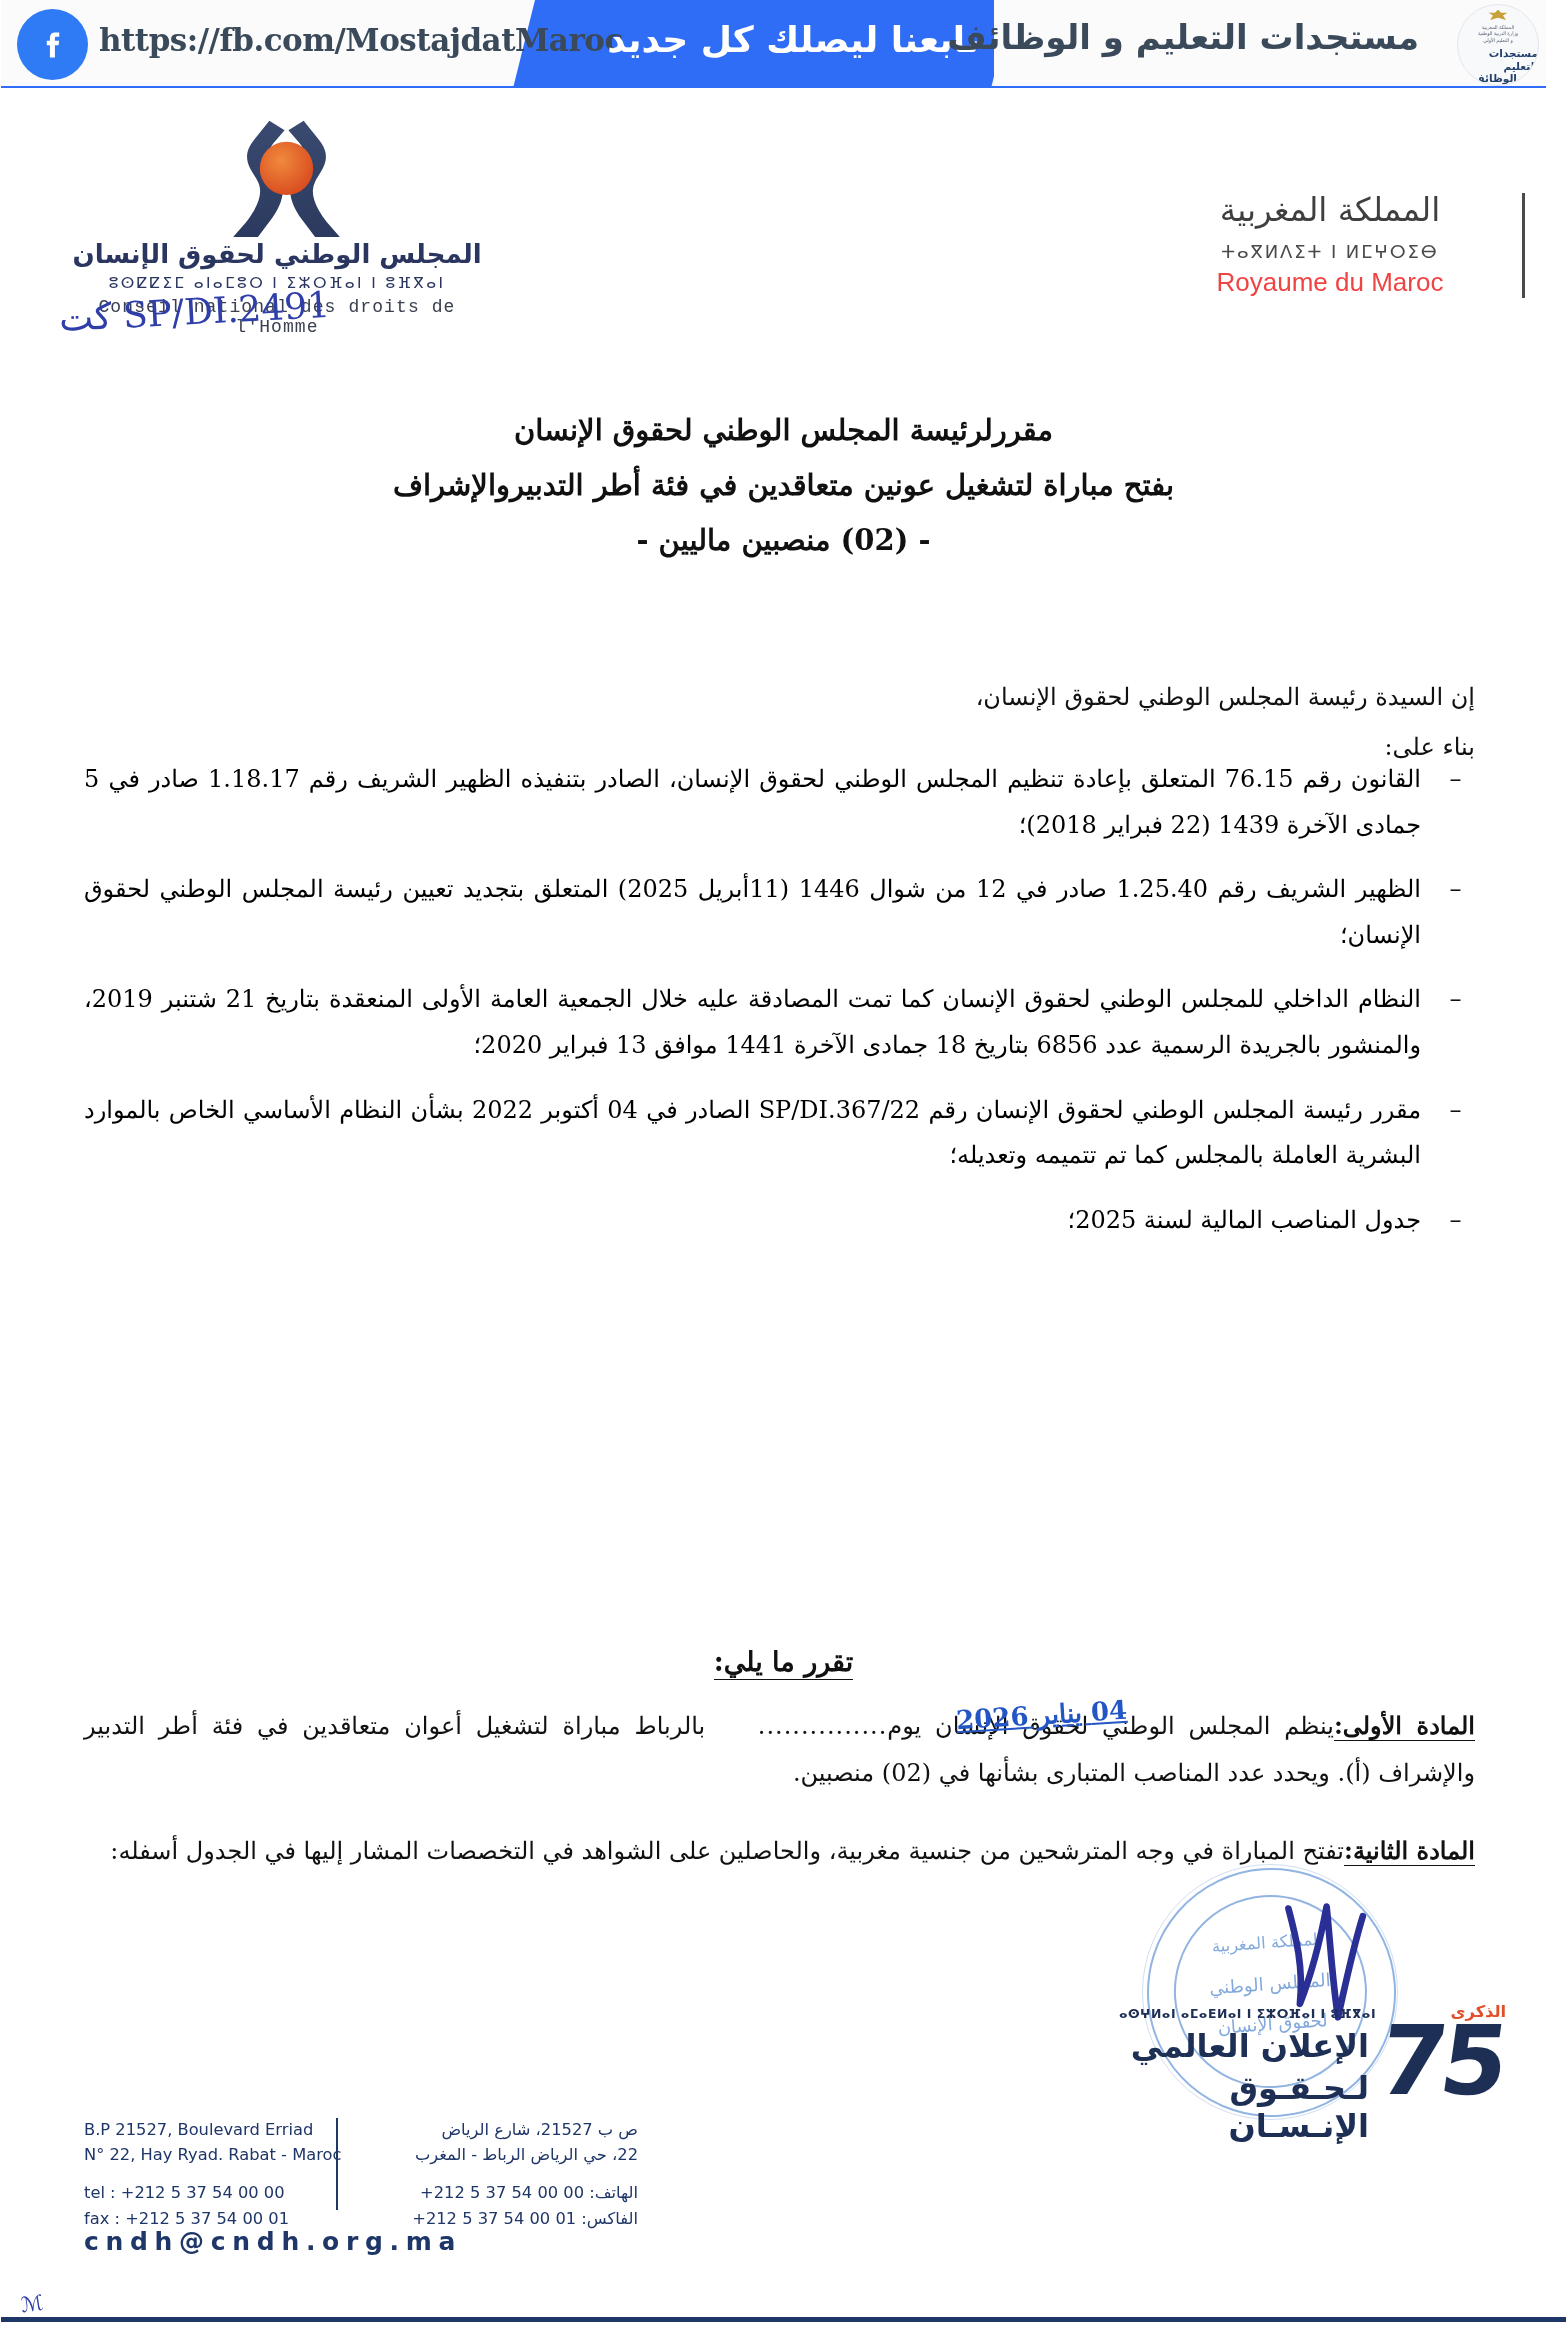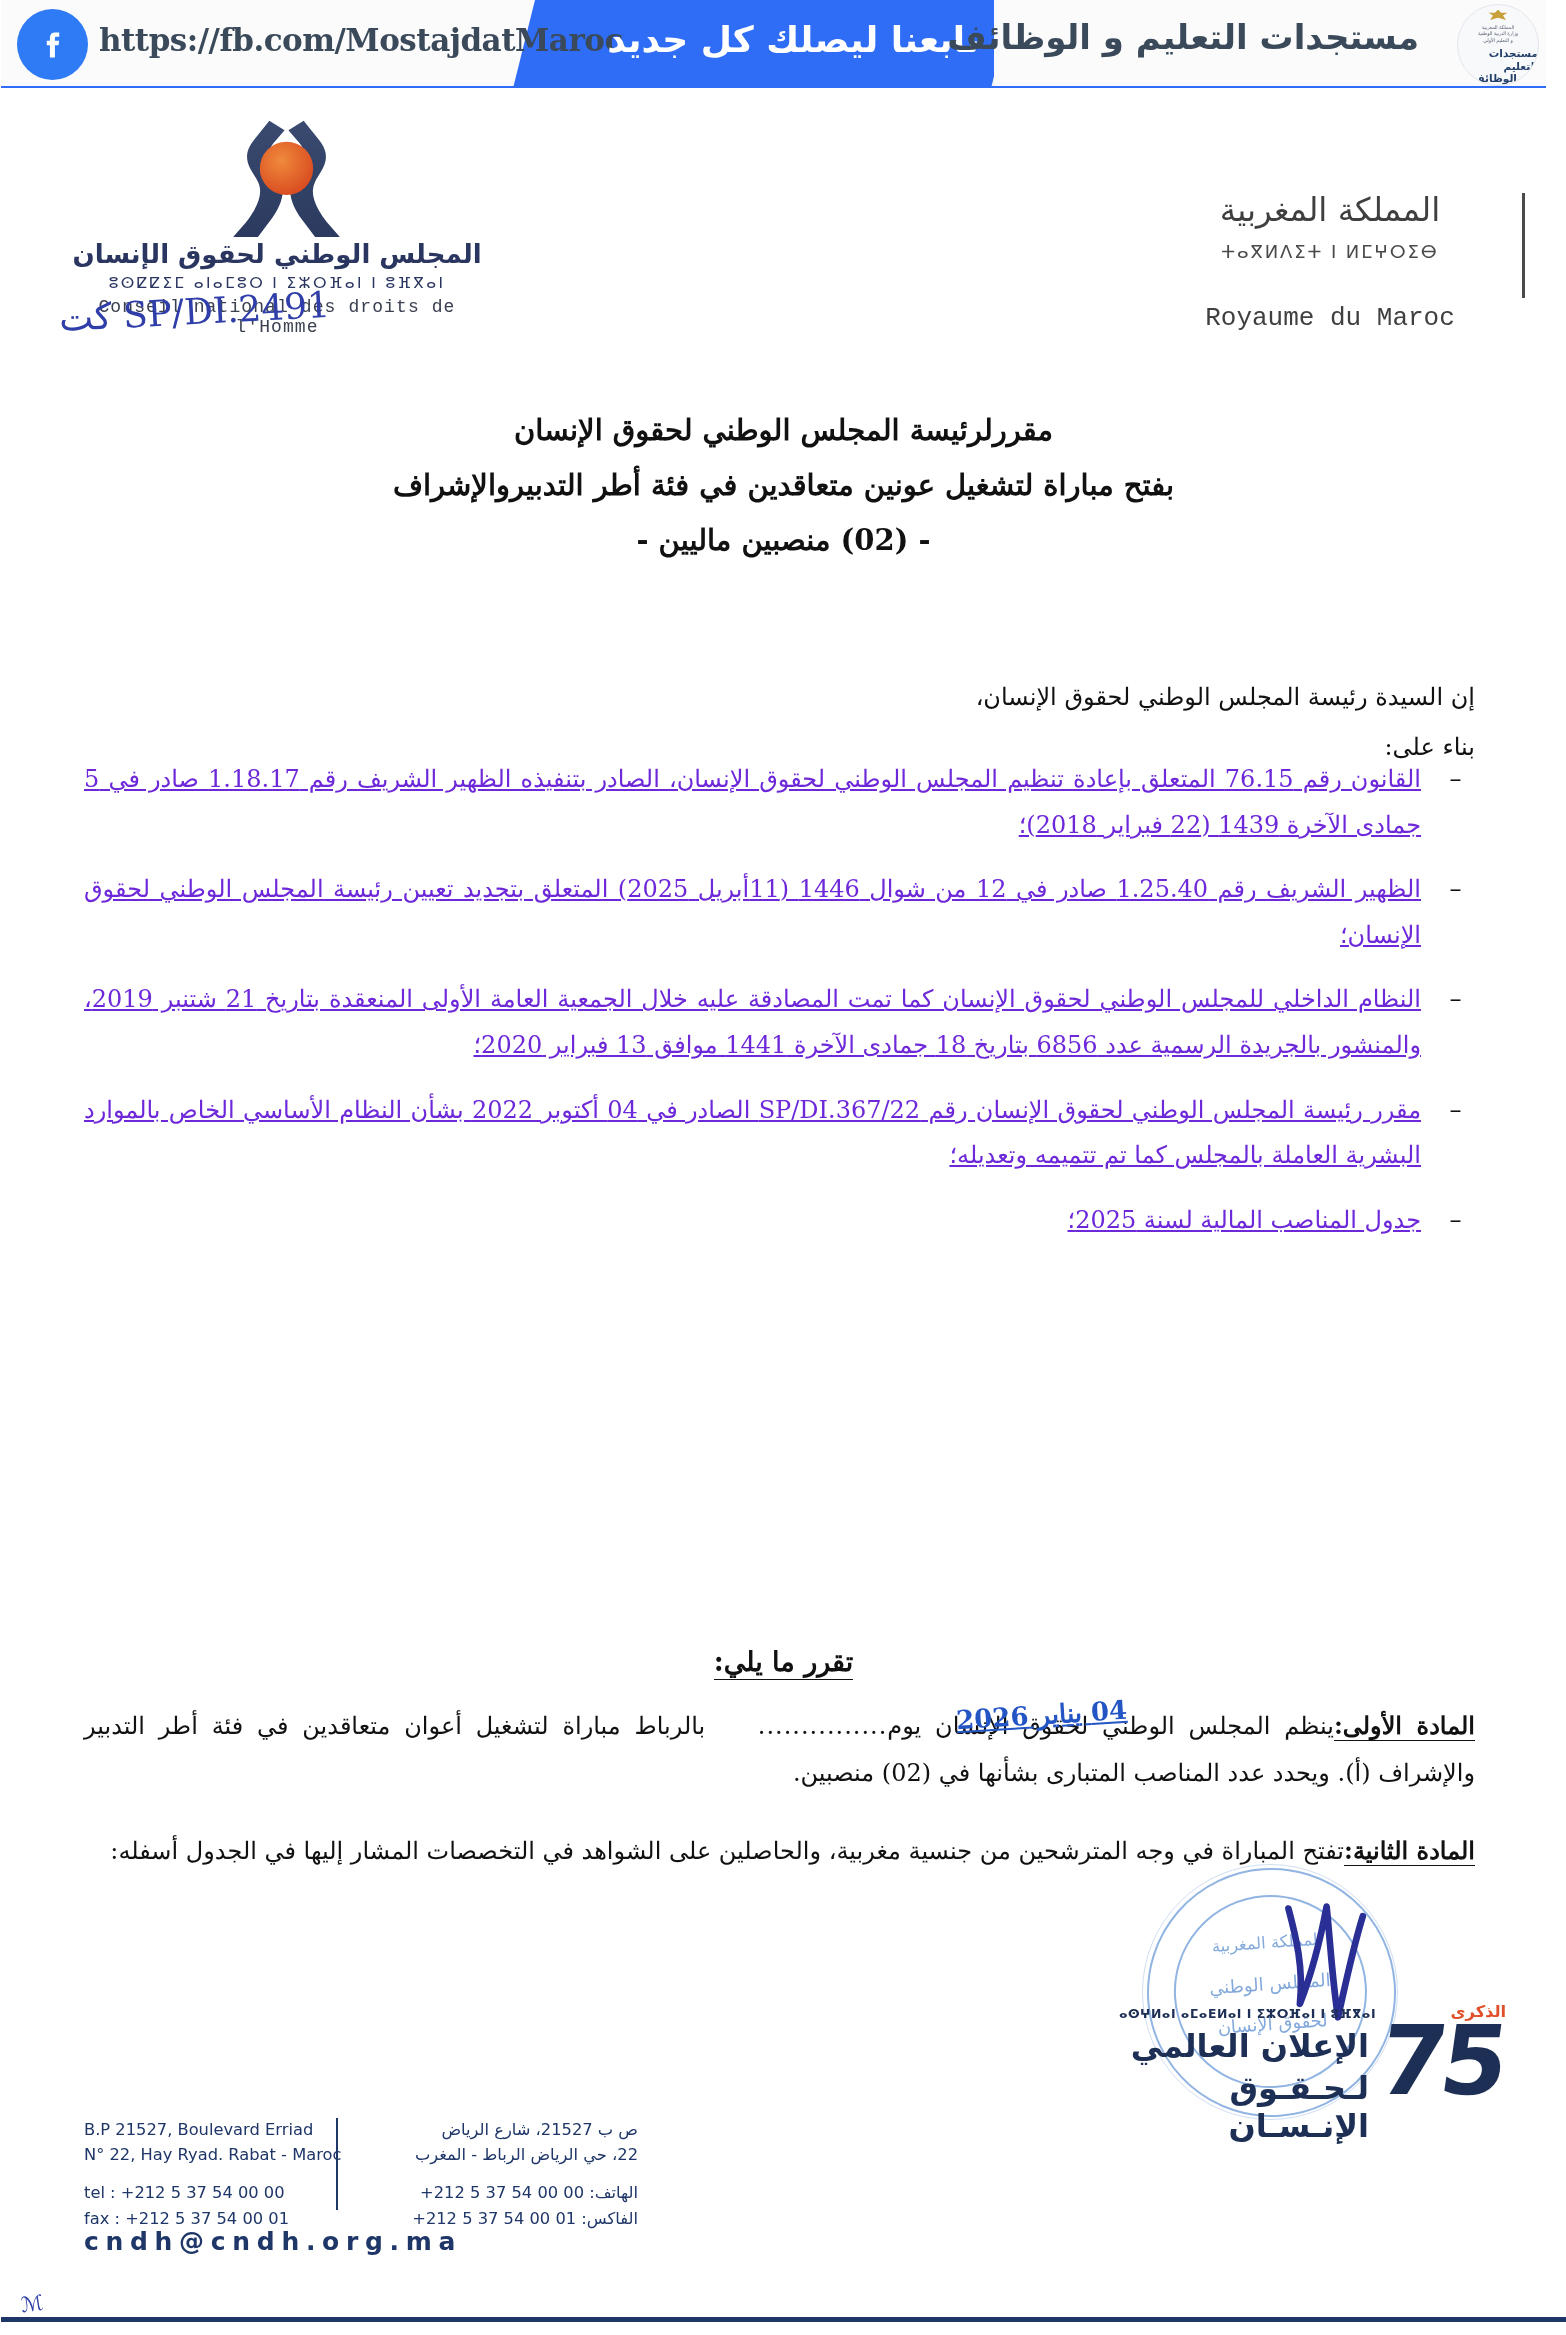--- a/index.html
+++ b/index.html
@@ -140,22 +140,22 @@
   }
   .maroc .m-tif {
     position:absolute; right:23px; top:50px; width:344px;
     text-align:center; direction:ltr;
     font-family:"DejaVu Sans",sans-serif;
     font-size:18px; color:#4a4a4a; letter-spacing:1.9px;
   }
   .maroc .m-fr {
     position:absolute; right:23px; top:76px; width:344px;
     text-align:center; direction:ltr;
-    font-family:Liberation Mono, monospace;
-    font-size:26px; color:#404040;margin-top:36px;
+    font-family:Liberation Sans, sans-serif;
+    font-size:26px; color:#ef4444;
   }
 
   
   .doc-title {
     position:absolute; left:0; top:315px; width:1567px;
     direction:rtl; text-align:center;
     font-family:"DejaVu Serif","Liberation Serif",serif;
     font-weight:bold; color:#111;
   }
   .doc-title .t1 { font-size:29px; line-height:1.9; }
@@ -167,21 +167,21 @@
     direction:rtl; text-align:right;
     font-family:"DejaVu Serif","Liberation Serif",serif;
     font-size:24px; color:#111; line-height:1.85;
   }
   .preamble .p2 { margin-top:5.7px; }
 
   .whereas {
     position:absolute; right:92px; top:669px; width:1391px;
     direction:rtl;
     font-family:"DejaVu Serif","Liberation Serif",serif;
-    font-size:24px; color:#6d28d9;text-decoration:underline;
+    font-size:24px; color:#000000;
   }
   .whereas ul { list-style:none; margin:0; padding:0; }
   .whereas li {
     position:relative;
     padding-right:54px;
     margin-bottom:19px;
     line-height:1.9;
     text-align:justify;
     text-align-last:right;
   }

